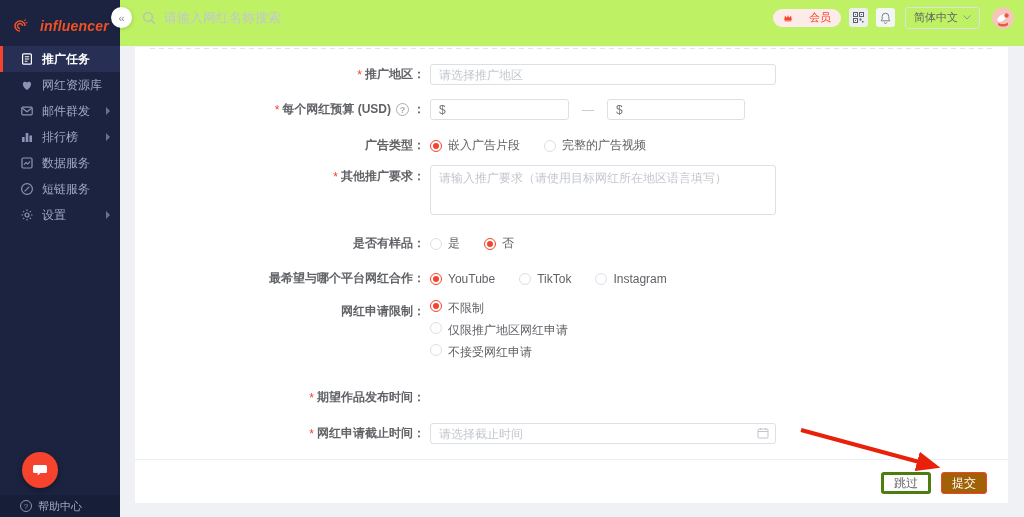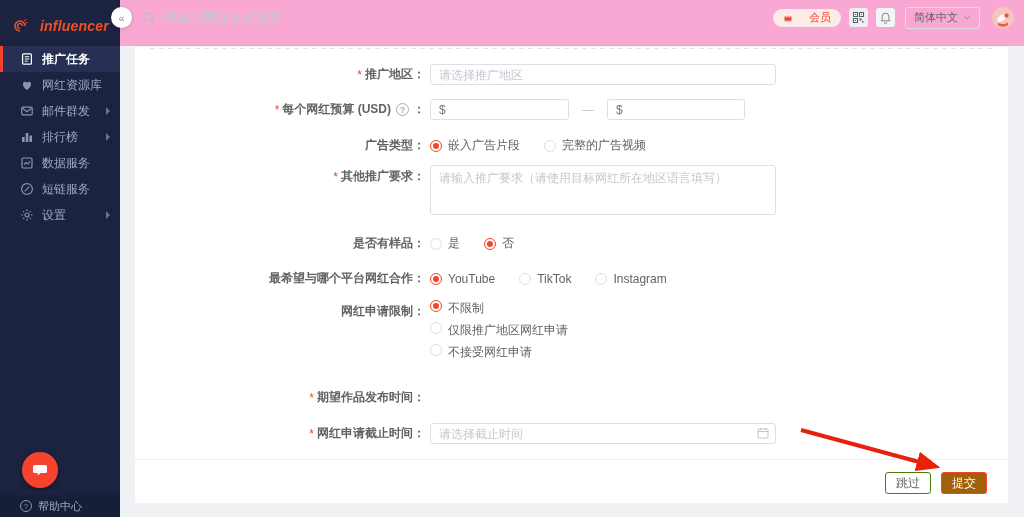--- a/index.html
+++ b/index.html
@@ -28,21 +28,21 @@
            justify-content:center; font-size:8px; color:#8d94b3; }
   .qmark::after { content:"?"; }
 
   
   .collapse-btn { position:absolute; left:111px; top:7px; width:21px; height:21px; border-radius:50%;
                   background:#fff; box-shadow:0 1px 4px rgba(0,0,0,0.18); z-index:6; display:flex;
                   align-items:center; justify-content:center; color:#8b9098; font-size:11px; cursor:pointer; }
   .collapse-btn::after { content:"\00AB"; }
 
   
-  .topbar { position:absolute; left:120px; top:0; width:904px; height:47px; background:#f9a8d4;
+  .topbar { position:absolute; left:120px; top:0; width:904px; height:47px; background:#bef264;
             border-bottom:1px solid #f0f1f3; z-index:4; }
   .search-wrap { position:absolute; left:22px; top:0; height:35px; display:flex; align-items:center; gap:8px; }
   .search-input { border:none; outline:none; font-size:13px; width:300px; color:#333; background:transparent; }
   .search-input::placeholder { color:#c3c7ce; }
   .topbar-right { position:absolute; right:10px; top:0; height:35px; display:flex; align-items:center; gap:8px; }
   .member-badge { height:18px; background:#fcebe8; border-radius:9px; display:flex; align-items:center; gap:16px;
                   padding:0 10px; color:#f5432d; font-size:11px; cursor:pointer; }
   .icon-box { width:19px; height:19px; border-radius:3px; background:#eceef1; display:flex; align-items:center;
               justify-content:center; color:#5a5e66; cursor:pointer; }
   .icon-box.light { background:#f4f5f7; color:#7d828a; }
@@ -84,21 +84,21 @@
   .r1 { top:29px; } .r2 { top:64px; } .r3 { top:100px; } .r4 { top:130px; }
   .r5 { top:198px; } .r6 { top:233px; } .r7 { top:265px; } .r8 { top:352px; } .r9 { top:388px; }
   .help-icon { width:13px; height:13px; border:1px solid #a8adb5; border-radius:50%; color:#a8adb5;
                font-size:9px; display:flex; align-items:center; justify-content:center; margin:0 4px 0 5px; }
   .help-icon::after { content:"?"; }
 
   .foot-divider { position:absolute; left:0; top:424px; width:873px; height:1px; background:#ebeef5; }
   .foot-btns { position:absolute; right:21px; top:437px; display:flex; gap:10px; }
   .btn { height:22px; padding:0 10px; border-radius:3px; font-size:12px; display:flex; align-items:center;
          cursor:pointer; }
-  .btn-plain { background:#fff; border:1px solid #4d7c0f; color:#606266; }
+  .btn-plain { background:#fff; border:3px solid #4d7c0f; color:#606266; }
   .btn-primary { background:#a16207; border:1px solid #f5432d; color:#fff; }
 
   .arrow-overlay { position:absolute; inset:0; z-index:9; pointer-events:none; }
 </style>
 </head>
 <body>
 
 <div class="app">
 
   <div class="sidebar">

